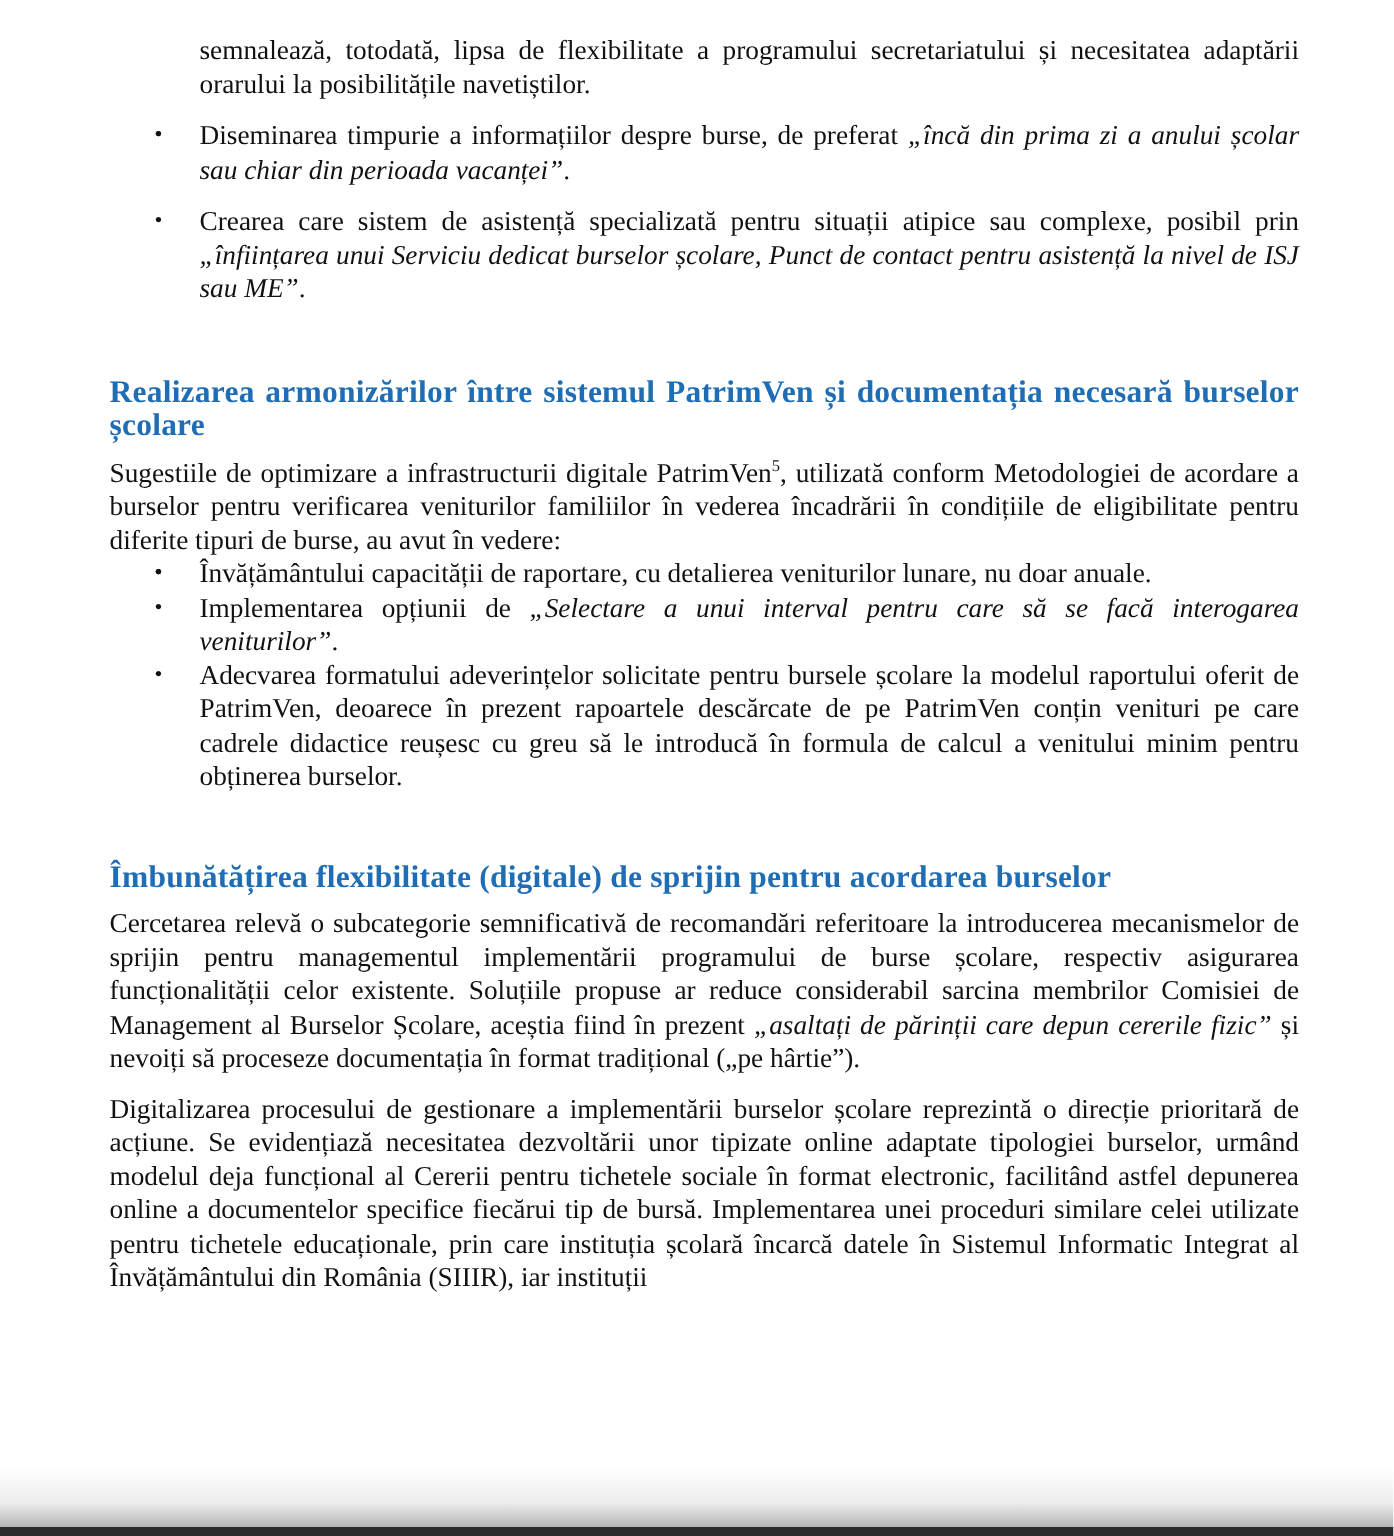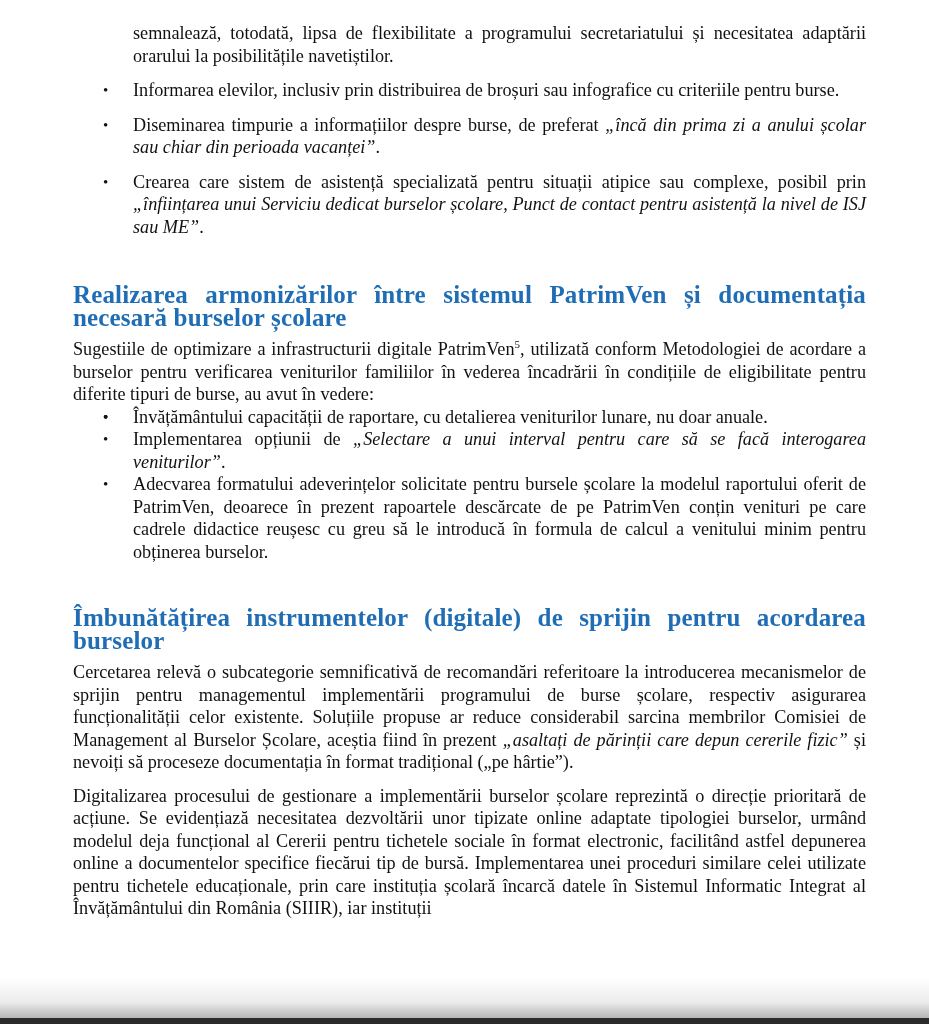--- a/index.html
+++ b/index.html
@@ -53,21 +53,21 @@
       left: 30px;
       top: 0;
       font-size: 15px;
     }
     ul.spaced li { margin-top: 12px; }
     ul.tight li { margin-top: 0; }
     em { font-style: italic; }
     h2.section {
       color: #1f6db5;
       font-weight: bold;
-      font-size: 25px;
+      font-size: 21px;
       line-height: 22.5px;
       text-align: justify;
       letter-spacing: 0.15px;
     }
     sup { font-size: 11px; line-height: 0; vertical-align: 7px; }
     .gap-head1 { margin-top: 46px; }
     .gap-after-head { margin-top: 9px; }
     .gap-head2 { margin-top: 44px; }
     .gap-para { margin-top: 11px; font-family: Liberation Serif, serif; }
     .bottom-fade {
@@ -92,21 +92,20 @@
 <body>
 
 <div class="page">
   <div class="content">
 
     <p class="cont">semnalează, totodată, lipsa de flexibilitate a programului secretariatului și necesitatea adaptării orarului la posibilitățile navetiștilor.</p>
 
     <ul class="list spaced">
       <li>
         <span class="bullet">•</span>
-        <span>Informarea elevilor, inclusiv prin distribuirea de broșuri sau infografice cu criteriile pentru burse.</span>
       </li>
       <li>
         <span class="bullet">•</span>
         <span>Diseminarea timpurie a informațiilor despre burse, de preferat </span><em>„încă din prima zi a anului școlar sau chiar din perioada vacanței”</em><span>.</span>
       </li>
       <li>
         <span class="bullet">•</span>
         <span>Crearea care sistem de asistență specializată pentru situații atipice sau complexe, posibil prin </span><em>„înființarea unui Serviciu dedicat burselor școlare, Punct de contact pentru asistență la nivel de ISJ sau ME”</em><span>.</span>
       </li>
     </ul>
@@ -131,21 +130,21 @@
       <li>
         <span class="bullet">•</span>
         <span>Implementarea opțiunii de </span><em>„Selectare a unui interval pentru care să se facă interogarea veniturilor”</em><span>.</span>
       </li>
       <li>
         <span class="bullet">•</span>
         <span>Adecvarea formatului adeverințelor solicitate pentru bursele școlare la modelul raportului oferit de PatrimVen, deoarece în prezent rapoartele descărcate de pe PatrimVen conțin venituri pe care cadrele didactice reușesc cu greu să le introducă în formula de calcul a venitului minim pentru obținerea burselor.</span>
       </li>
     </ul>
 
-    <h2 class="section gap-head2">Îmbunătățirea instrumentelor (digitale) de sprijin pentru acordarea burselor</h2>
+    <h2 class="section gap-head2">Îmbunătățirea flexibilitate (digitale) de sprijin pentru acordarea burselor</h2>
 
     <p class="just gap-after-head">
       <span>Cercetarea relevă o subcategorie semnificativă de recomandări referitoare la introducerea mecanismelor de sprijin pentru managementul implementării programului de burse școlare, respectiv asigurarea funcționalității celor existente. Soluțiile propuse ar reduce considerabil sarcina membrilor Comisiei de Management al Burselor Școlare, aceștia fiind în prezent </span><em>„asaltați de părinții care depun cererile fizic”</em><span> și nevoiți să proceseze documentația în format tradițional („pe hârtie”).</span>
     </p>
 
     <p class="just gap-para">Digitalizarea procesului de gestionare a implementării burselor școlare reprezintă o direcție prioritară de acțiune. Se evidențiază necesitatea dezvoltării unor tipizate online adaptate tipologiei burselor, urmând modelul deja funcțional al Cererii pentru tichetele sociale în format electronic, facilitând astfel depunerea online a documentelor specifice fiecărui tip de bursă. Implementarea unei proceduri similare celei utilizate pentru tichetele educaționale, prin care instituția școlară încarcă datele în Sistemul Informatic Integrat al Învățământului din România (SIIIR), iar instituții</p>
 
   </div>
 </div>
 

